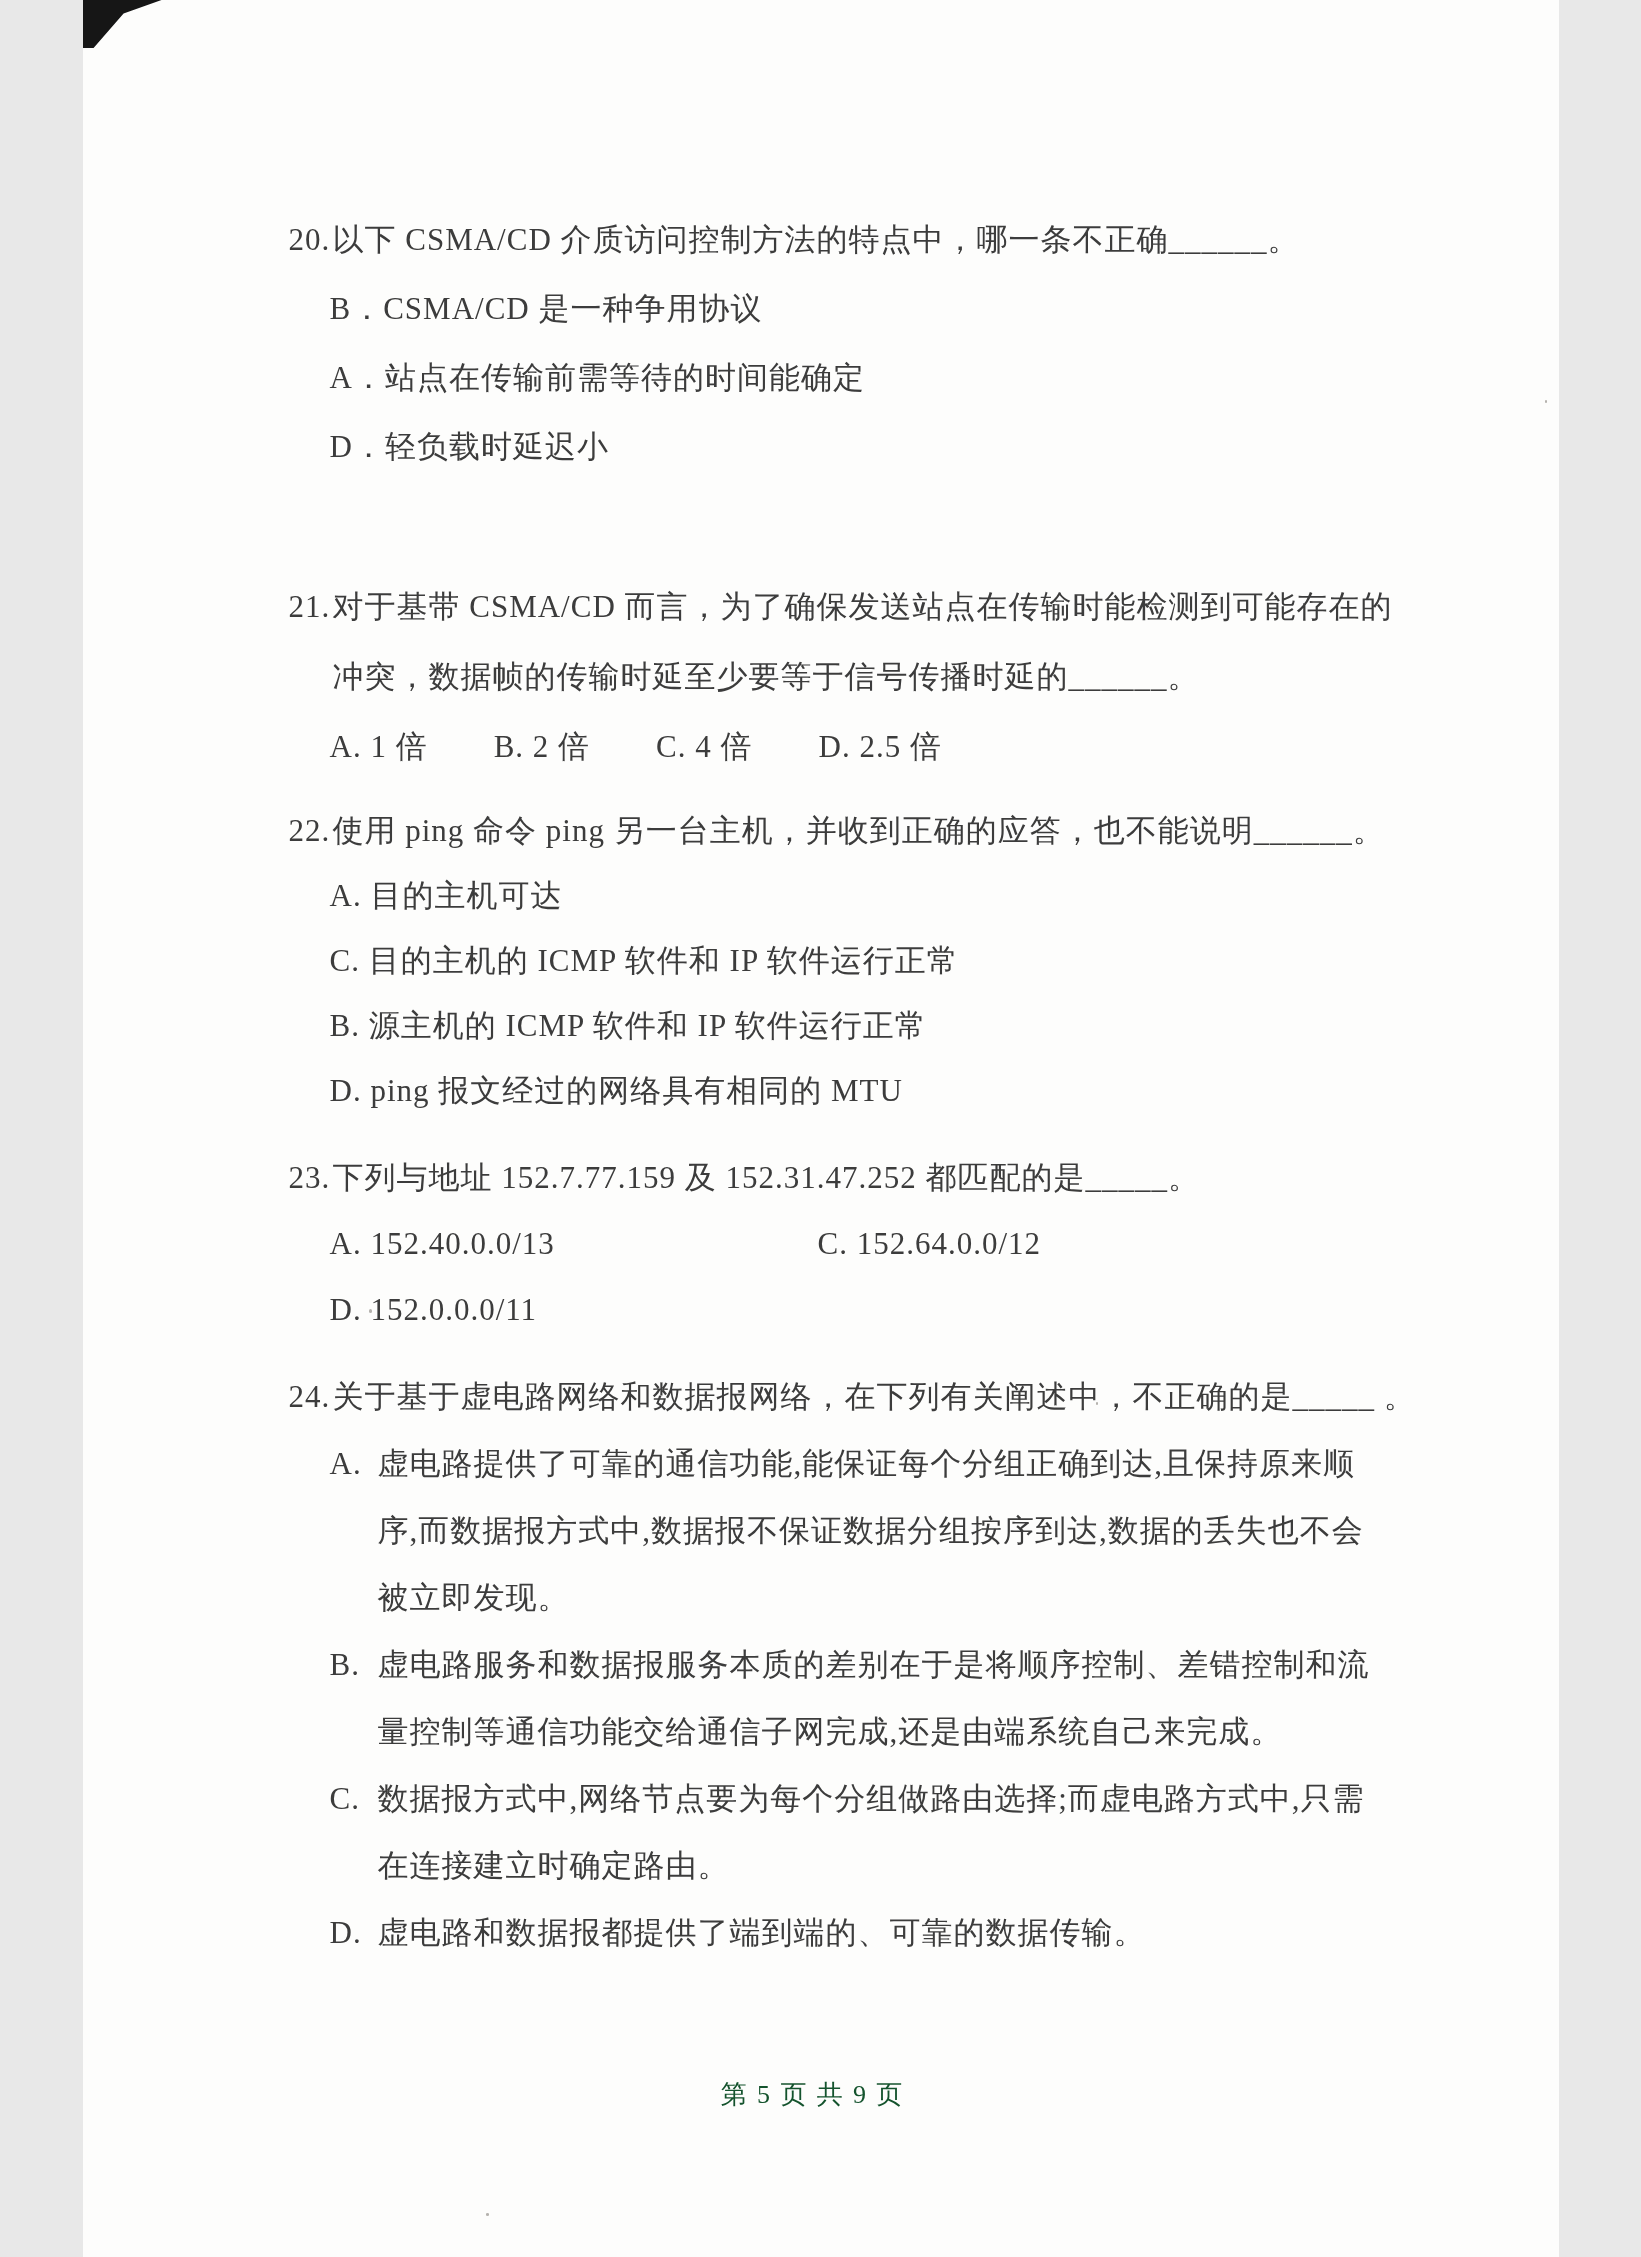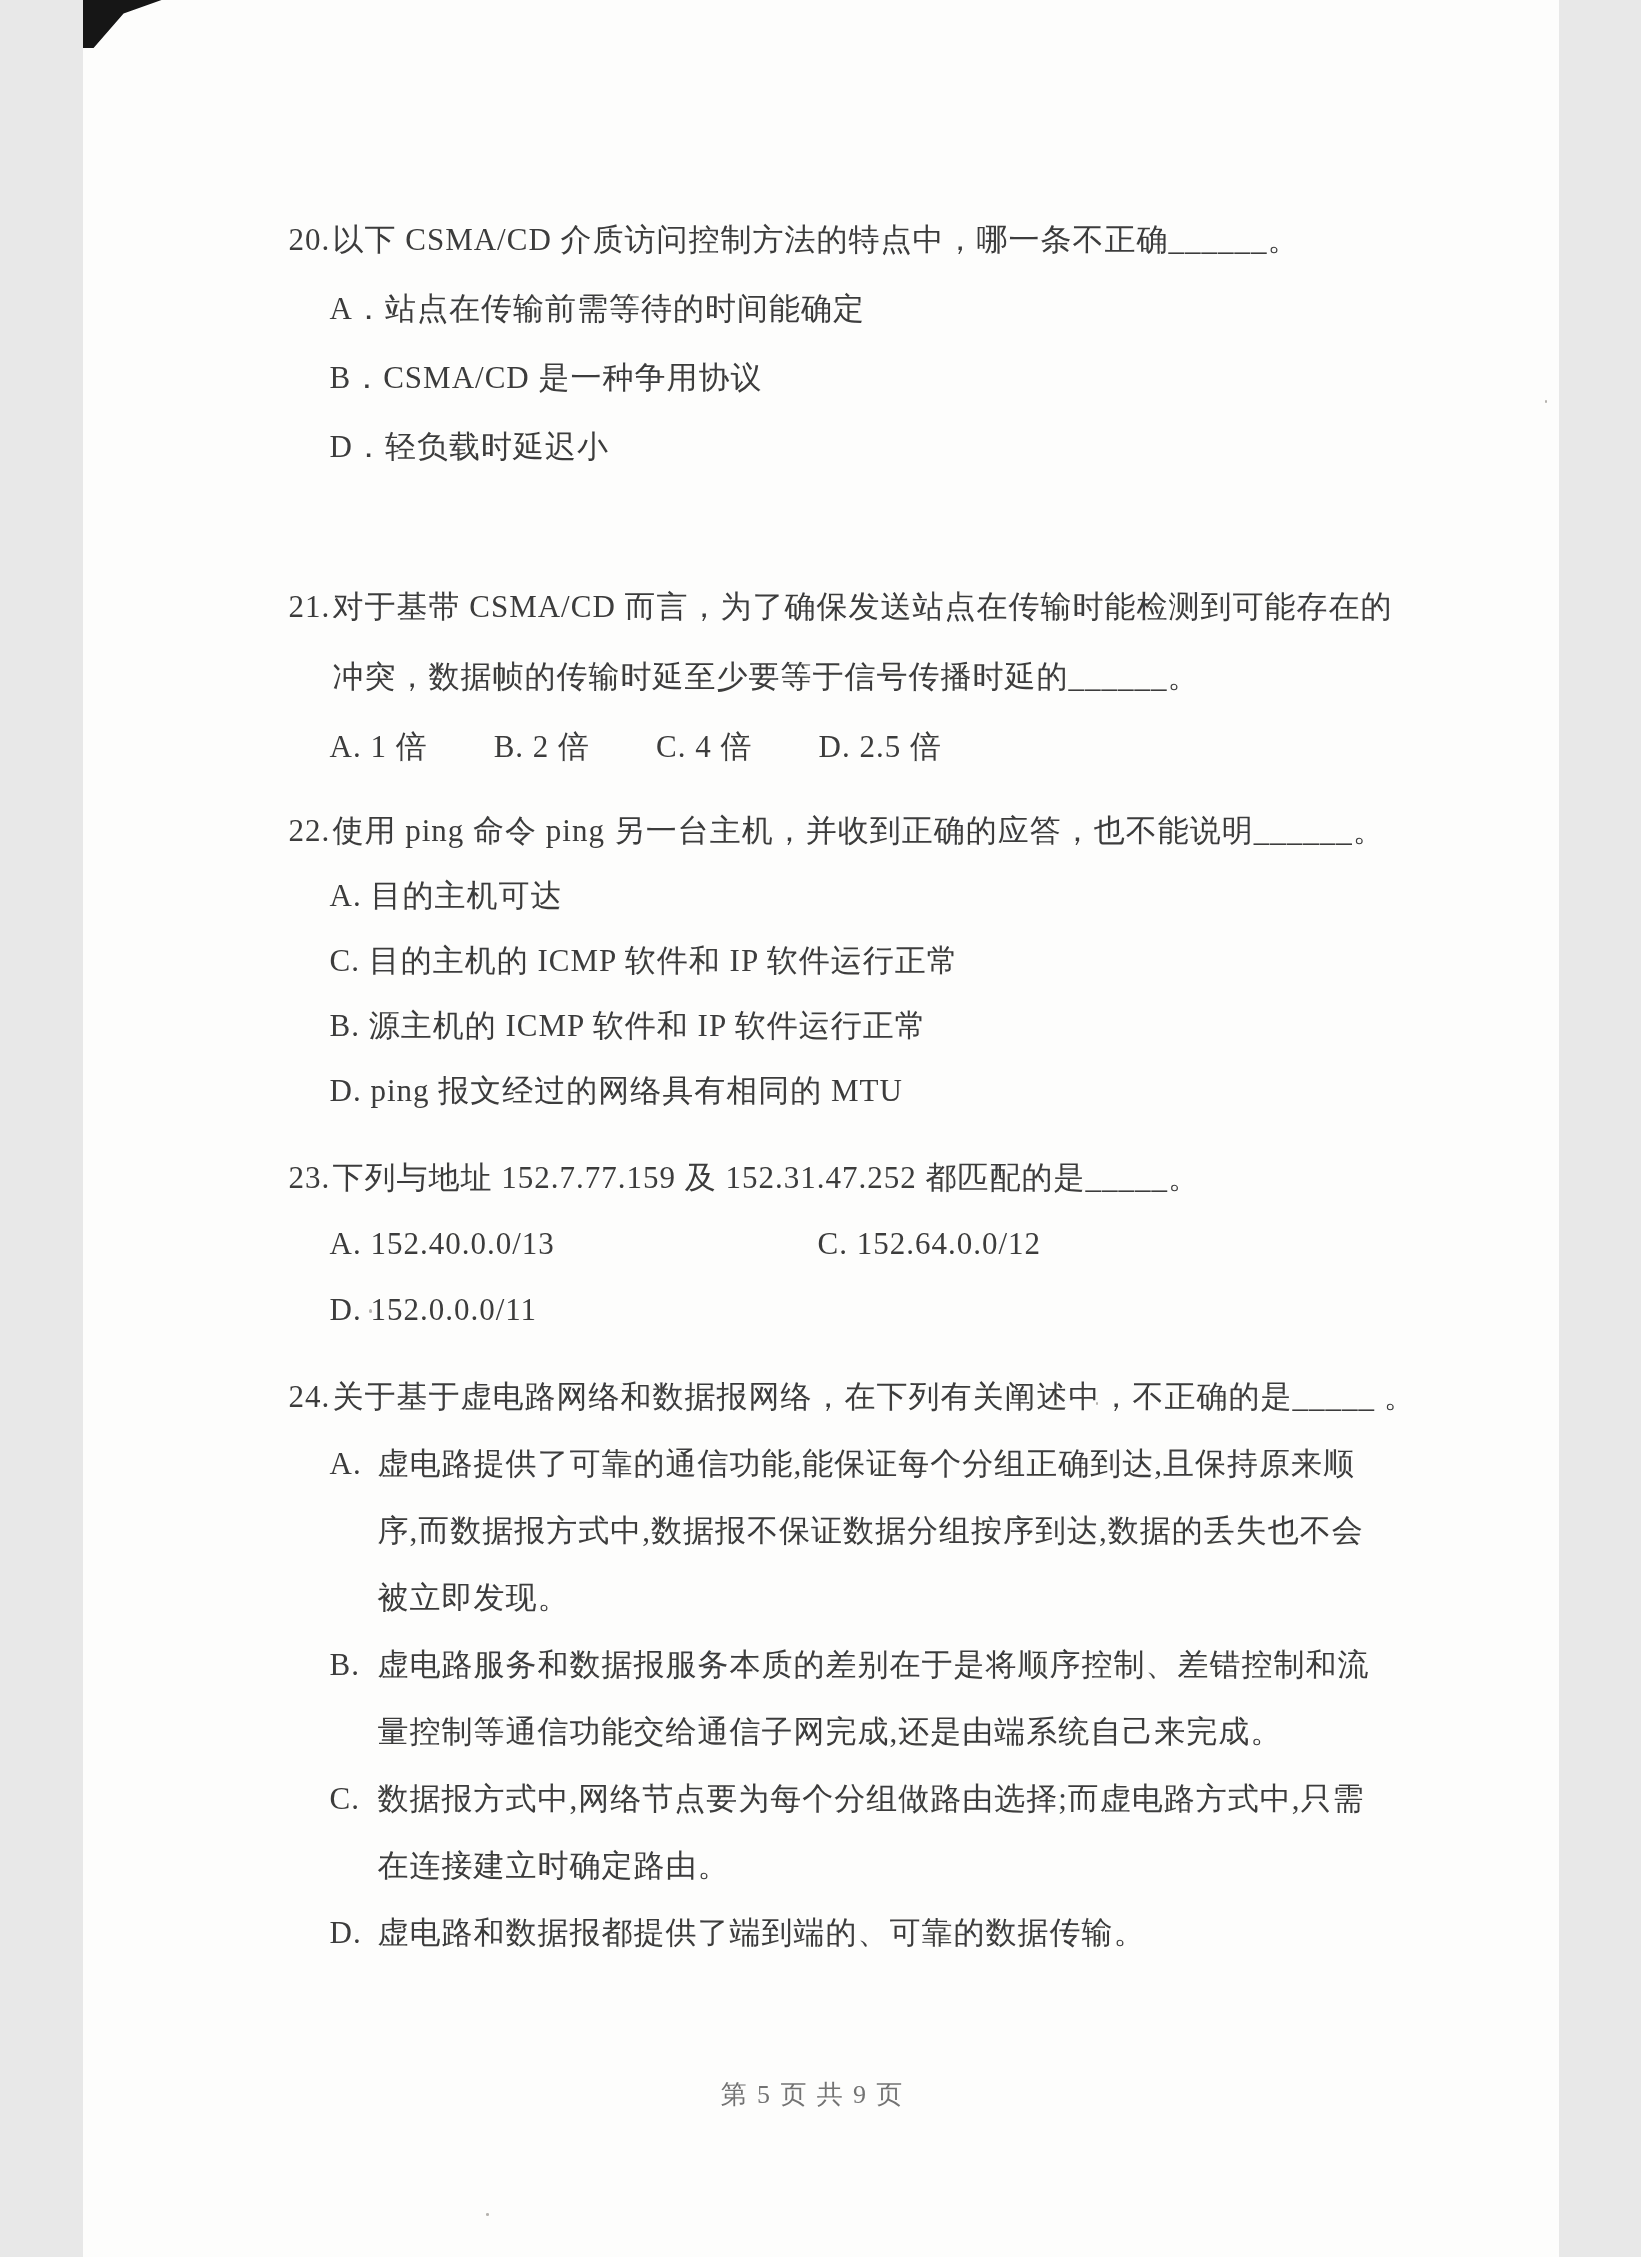--- a/index.html
+++ b/index.html
@@ -49,41 +49,41 @@
   .opt24 { display:flex; padding-left:41px; }
   .opt24 .letter { flex:none; width:48px; }
   .opt24 .lines div { white-space:nowrap; }
 
   .footer {
     position:absolute; left:0; right:16px; top:2066px;
     text-align:center;
     font-size:26px;
     letter-spacing:1.9px;
     line-height:58px;
-    color:#737373;
+    color:#14532d;
   }
 </style>
 </head>
 <body>
 
 <div class="page">
 
   <div class="scan-corner"></div>
   <div class="speck" style="left:286px;top:1309px;width:3.9px;height:3.9px;"></div>
   <div class="speck" style="left:1013px;top:1402px;width:2.9px;height:2.9px;"></div>
   <div class="speck" style="left:1462px;top:400px;width:2.9px;height:2.9px;"></div>
   <div class="speck" style="left:403px;top:2213px;width:3.9px;height:2.9px;"></div>
 
   <div class="q lh71" style="top:205px;">
     <div class="qline">
       <span class="qnum">20.</span>
       <span class="qstem">以下 CSMA/CD 介质访问控制方法的特点中，哪一条不正确______。</span>
     </div>
+    <div class="opt">B．CSMA/CD 是一种争用协议</div>
     <div class="opt">A．站点在传输前需等待的时间能确定</div>
-    <div class="opt">B．CSMA/CD 是一种争用协议</div>
     <div class="opt">D．轻负载时延迟小</div>
   </div>
 
   <div class="q lh72" style="top:572px;">
     <div class="qline">
       <span class="qnum">21.</span>
       <span class="qstem">对于基带 CSMA/CD 而言，为了确保发送站点在传输时能检测到可能存在的</span>
     </div>
     <div class="cont">冲突，数据帧的传输时延至少要等于信号传播时延的______。</div>
     <div class="optrow">

